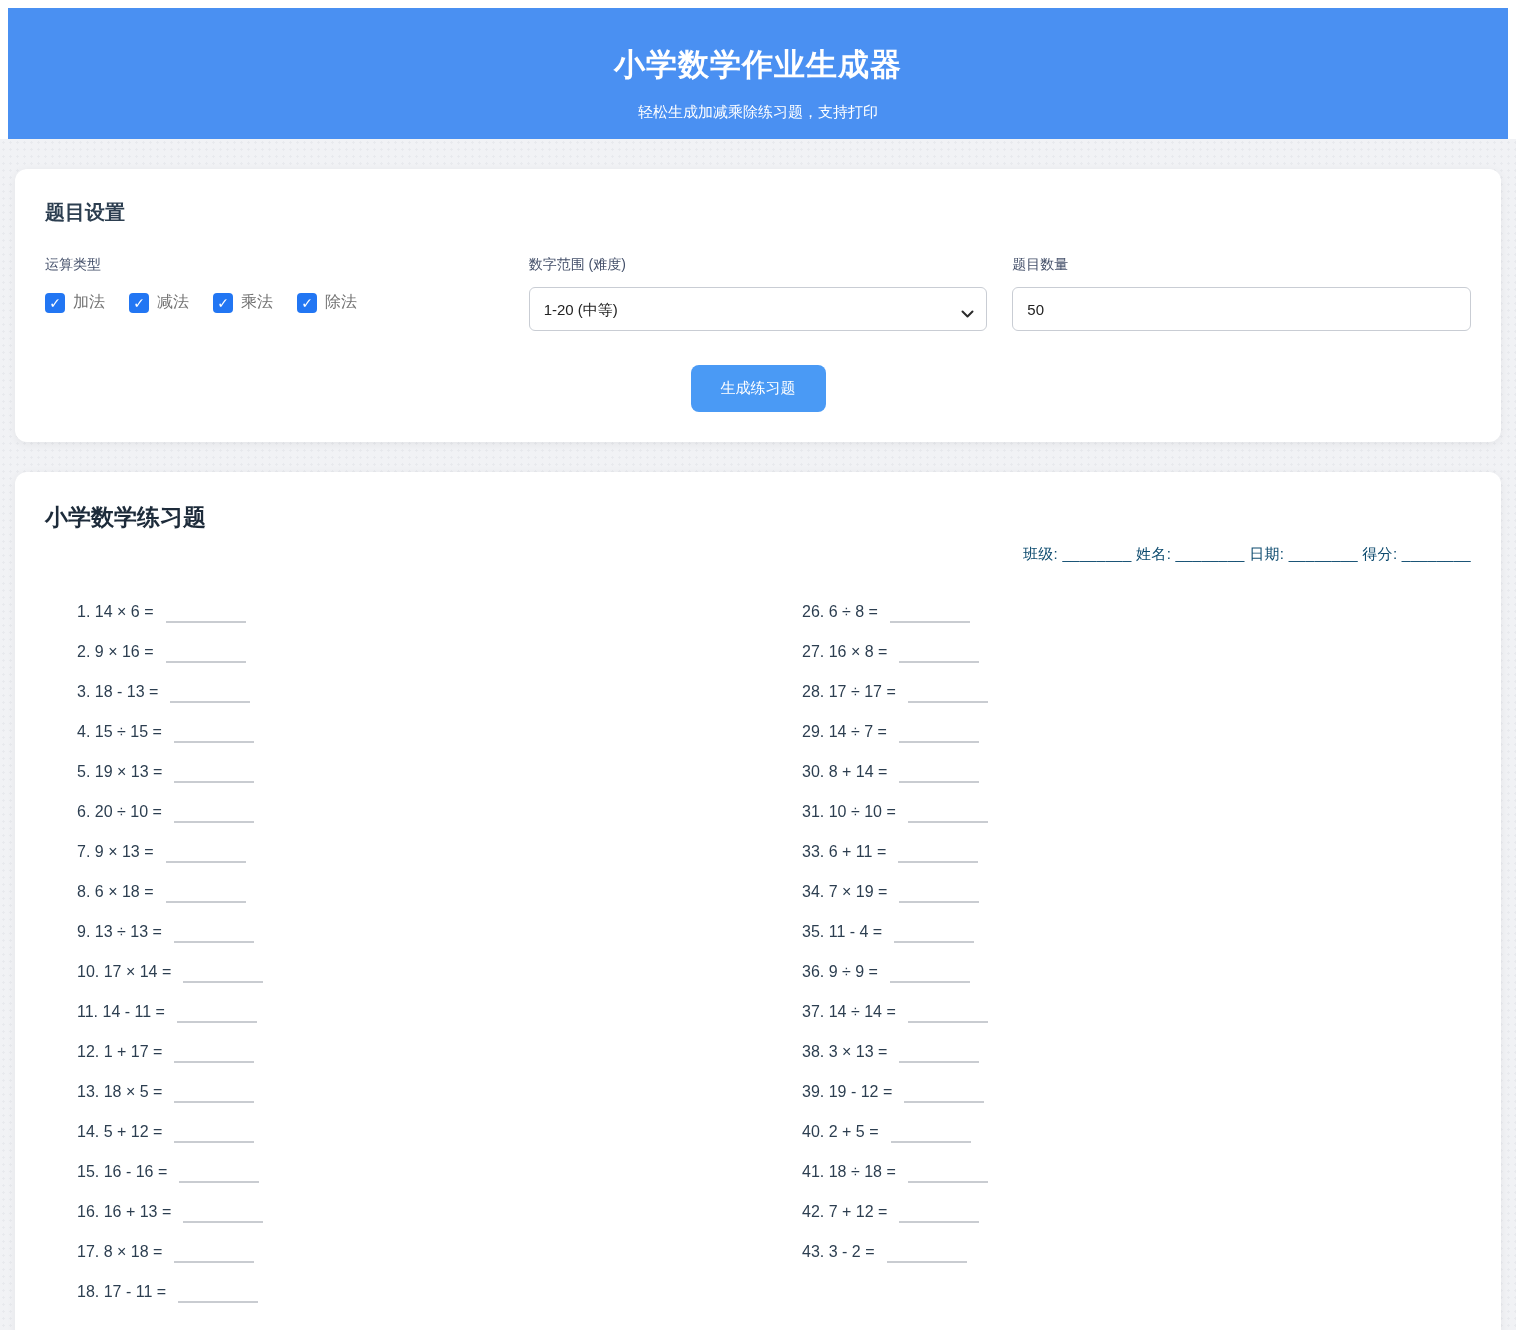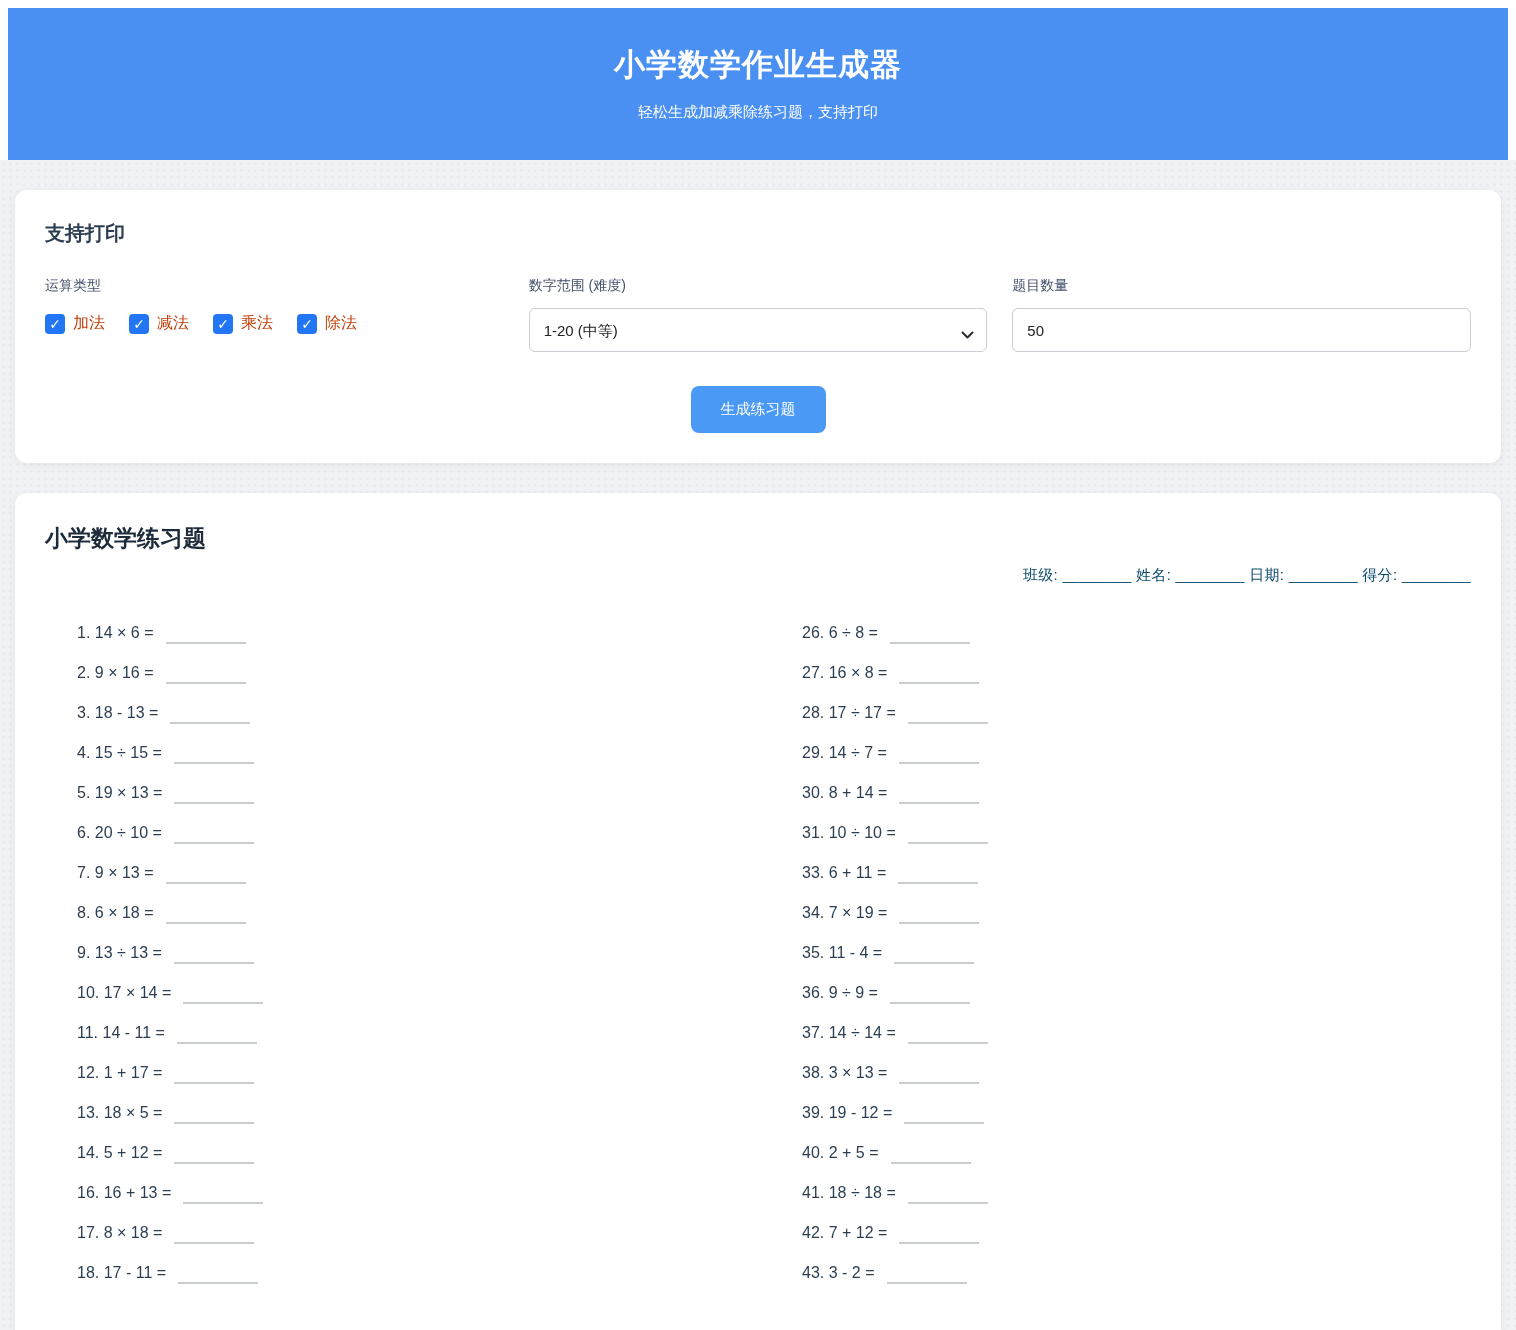--- a/index.html
+++ b/index.html
@@ -7,21 +7,21 @@
   body {
     font-family: "Liberation Sans", "DejaVu Sans", sans-serif;
     background: #ffffff;
   }
   
   .header-wrap { background: #ffffff; padding: 8px 8px 0 8px; }
   .app-header {
     background: #4a90f2;
     color: #ffffff;
     text-align: center;
-    padding: 36px 0 38px 0;
+    padding: 36px 0 17px 0;
   }
   .app-header h1 { font-size: 31px; font-weight: bold; letter-spacing: 1px; }
   .app-header p { margin-top: 17px; font-size: 15px; }
 
   
   .content {
     background-color: #f1f2f5;
     background-image: radial-gradient(rgba(60,70,90,0.05) 1px, transparent 1.2px);
     background-size: 7px 7px;
     padding: 30px 15px 0 15px;
@@ -43,21 +43,21 @@
   .op-item { display: inline-flex; align-items: center; gap: 8px; cursor: pointer; }
   .checkbox {
     width: 20px; height: 20px;
     background: #2276f3;
     border-radius: 4px;
     color: #fff;
     font-size: 14px; font-weight: bold;
     display: inline-flex; align-items: center; justify-content: center;
     line-height: 1;
   }
-  .op-label { font-size: 16px; color: #c2410c; }
+  .op-label { font-size: 16px; color: #737373; }
   .select-wrap { position: relative; }
   select.control, input.control {
     width: 100%; height: 44px;
     border: 1px solid #c9cdd4;
     border-radius: 6px;
     background: #ffffff;
     font-size: 15px;
     color: #222;
     padding: 12px 14px;
     appearance: none;
@@ -99,21 +99,21 @@
 <div class="header-wrap">
   <header class="app-header">
     <h1>小学数学作业生成器</h1>
     <p>轻松生成加减乘除练习题，支持打印</p>
   </header>
 </div>
 
 <div class="content">
 
   <section class="card">
-    <h2 class="section-title">支持打印</h2>
+    <h2 class="section-title">题目设置</h2>
     <div class="settings-grid">
       <div>
         <div class="field-label">运算类型</div>
         <div class="ops-row">
 
             <label class="op-item">
               <span class="checkbox">✓</span>
               <span class="op-label">加法</span>
             </label>
 
@@ -225,20 +225,24 @@
           <li class="problem">
             <span class="ptext">13. 18 × 5 =</span>
             <span class="ans-line"></span>
           </li>
 
           <li class="problem">
             <span class="ptext">14. 5 + 12 =</span>
             <span class="ans-line"></span>
           </li>
 
+          <li class="problem">
+            <span class="ptext">15. 16 - 16 =</span>
+            <span class="ans-line"></span>
+          </li>
 
           <li class="problem">
             <span class="ptext">16. 16 + 13 =</span>
             <span class="ans-line"></span>
           </li>
 
           <li class="problem">
             <span class="ptext">17. 8 × 18 =</span>
             <span class="ans-line"></span>
           </li>

